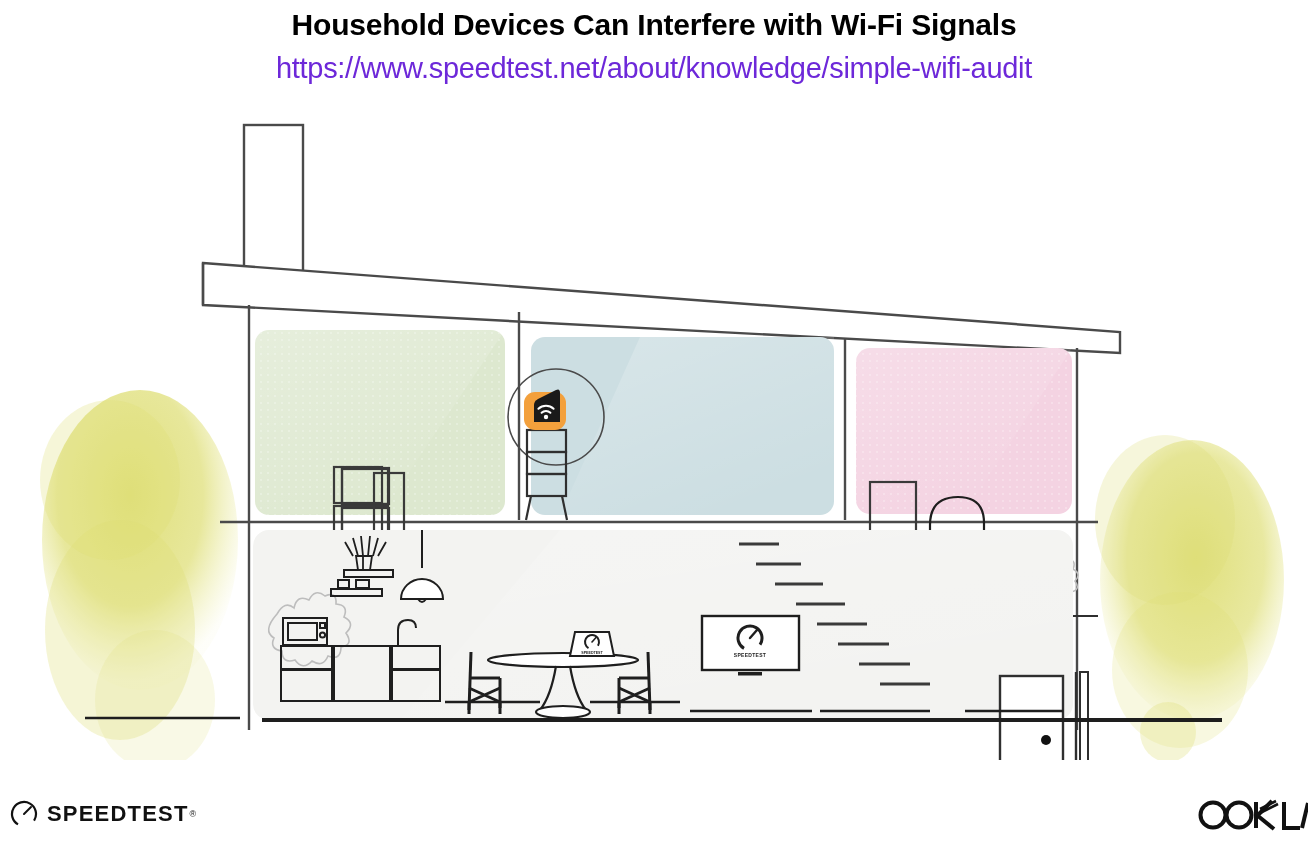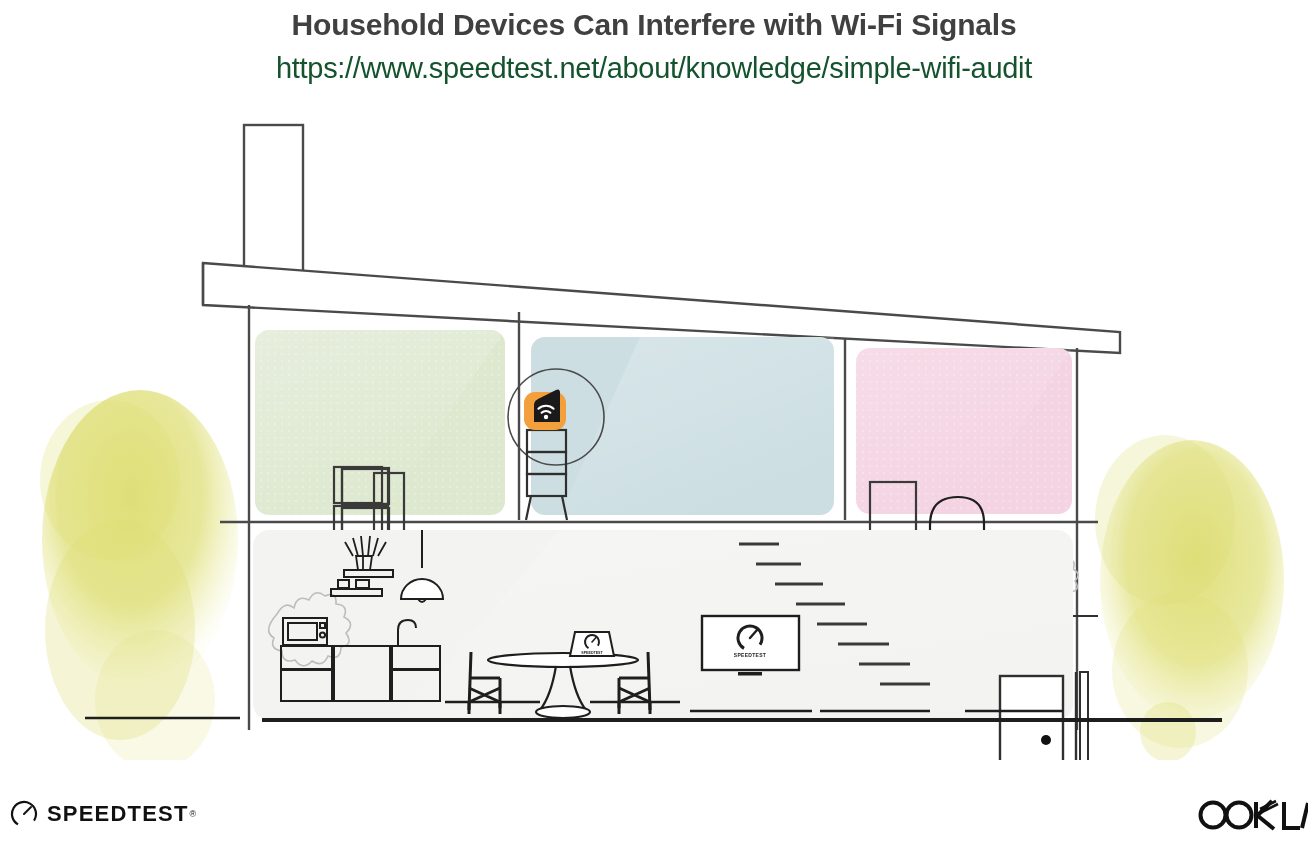--- a/index.html
+++ b/index.html
@@ -5,25 +5,25 @@
   html,body{margin:0;padding:0;}
   body{
     width:1308px;height:861px;background:#ffffff;
     font-family:"Liberation Sans", sans-serif;
     overflow:hidden;position:relative;
   }
   #page{position:relative;width:1308px;height:861px;}
 
   .hdr{position:absolute;left:0;right:0;text-align:center;}
   #title{
-    top:8px;font-size:30px;font-weight:bold;color:#404040;
+    top:8px;font-size:30px;font-weight:bold;color:#000000;
     letter-spacing:-0.2px;font-family:"Liberation Sans", sans-serif;
   }
   #subtitle{
-    top:52px;font-size:29px;font-weight:400;color:#14532d;
+    top:52px;font-size:29px;font-weight:400;color:#6d28d9;
     letter-spacing:-0.3px;font-family:"Liberation Sans", sans-serif;
   }
 
   #scene{position:absolute;left:0;top:100px;width:1308px;height:660px;}
   #scene svg{display:block;}
 
   .footer-logo{position:absolute;display:flex;align-items:center;}
   #speedtest-logo{left:10px;top:800px;}
   #speedtest-wordmark{
     font-size:22px;font-weight:bold;letter-spacing:1.2px;color:#111;

